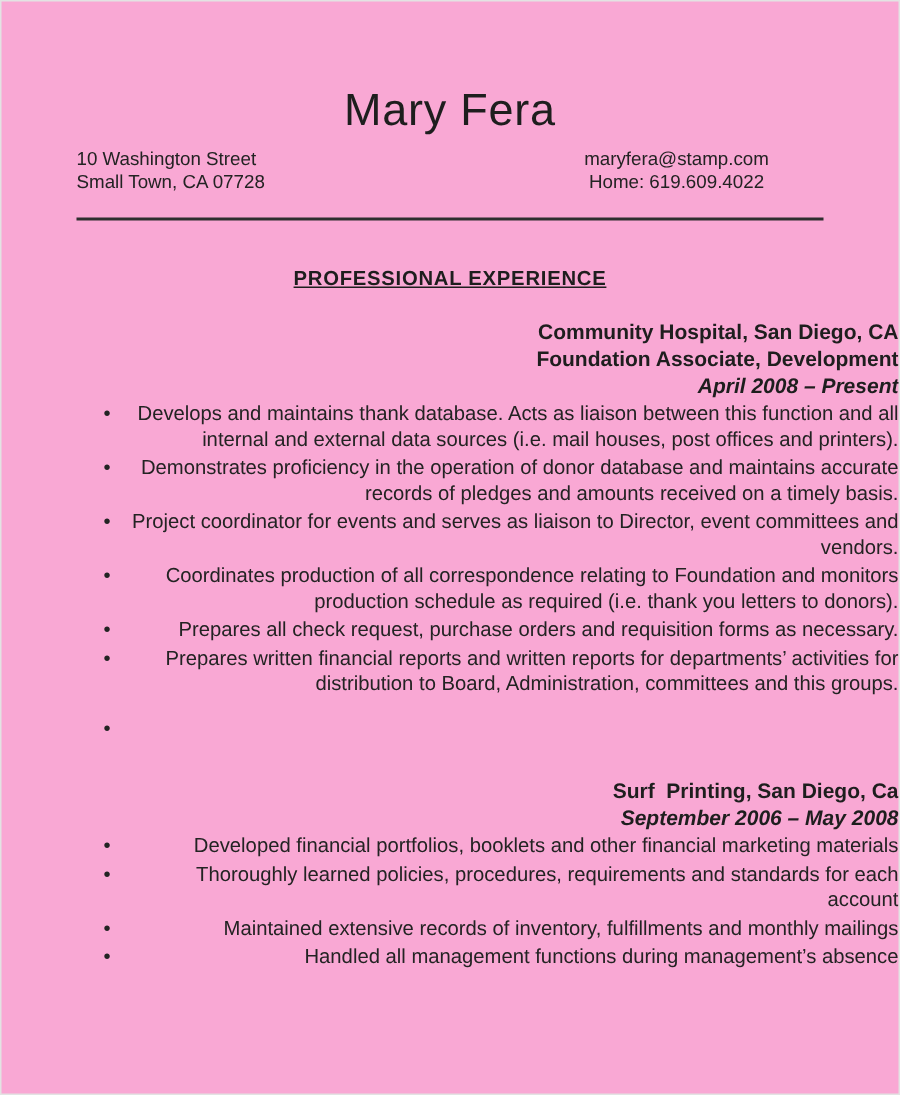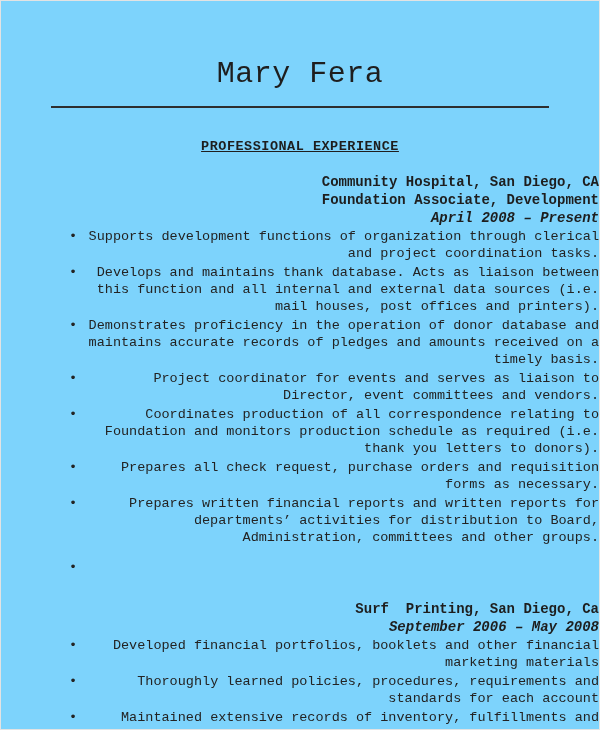--- a/index.html
+++ b/index.html
@@ -1,21 +1,21 @@
 <!DOCTYPE html>
 <html><head>
 <meta charset="utf-8">
 <style>
   html, body { margin:0; padding:0; background:#ffffff; }
   .page {
     position:relative;
     width:598px; height:728px;
     border:1px solid #e3e3e3;
-    background:#7dd3fc;
-    font-family:Liberation Mono, monospace;
+    background:#f9a8d4;
+    font-family:Liberation Sans, sans-serif;
     color:#232323;
     overflow:hidden;
   }
   .name {
     margin:56px 0 0;
     font-size:30px;
     font-weight:normal;
     line-height:34px;
     text-align:center;
     letter-spacing:0.5px;
@@ -80,37 +80,46 @@
   }
   li.empty-bullet { margin-top:13px; min-height:17px; }
 </style>
 </head>
 <body>
 
 <div class="page">
 
   <h1 class="name">Mary Fera</h1>
 
+  <div class="contact-row">
+    <div class="contact-left">
+      <div>10 Washington Street</div>
+      <div>Small Town, CA 07728</div>
+    </div>
+    <div class="contact-right">
+      <div>maryfera@stamp.com</div>
+      <div>Home: 619.609.4022</div>
+    </div>
+  </div>
 
   <hr class="rule">
 
   <div class="section-title">PROFESSIONAL EXPERIENCE</div>
 
   <section class="job job-1">
     <div class="company">Community Hospital, San Diego, CA</div>
     <div class="job-title">Foundation Associate, Development</div>
     <div class="job-dates">April 2008 – Present</div>
     <ul class="bullets">
-      <li>Supports development functions of organization through clerical and project coordination tasks.</li>
       <li>Develops and maintains thank database. Acts as liaison between this function and all internal and external data sources (i.e. mail houses, post offices and printers).</li>
       <li>Demonstrates proficiency in the operation of donor database and maintains accurate records of pledges and amounts received on a timely basis.</li>
       <li>Project coordinator for events and serves as liaison to Director, event committees and vendors.</li>
       <li>Coordinates production of all correspondence relating to Foundation and monitors production schedule as required (i.e. thank you letters to donors).</li>
       <li>Prepares all check request, purchase orders and requisition forms as necessary.</li>
-      <li>Prepares written financial reports and written reports for departments’ activities for distribution to Board, Administration, committees and other groups.</li>
+      <li>Prepares written financial reports and written reports for departments’ activities for distribution to Board, Administration, committees and this groups.</li>
       <li class="empty-bullet"></li>
     </ul>
   </section>
 
   <section class="job job-2">
     <div class="company">Surf  Printing, San Diego, Ca</div>
     <div class="job-dates">September 2006 – May 2008</div>
     <ul class="bullets">
       <li>Developed financial portfolios, booklets and other financial marketing materials</li>
       <li>Thoroughly learned policies, procedures, requirements and standards for each account</li>

